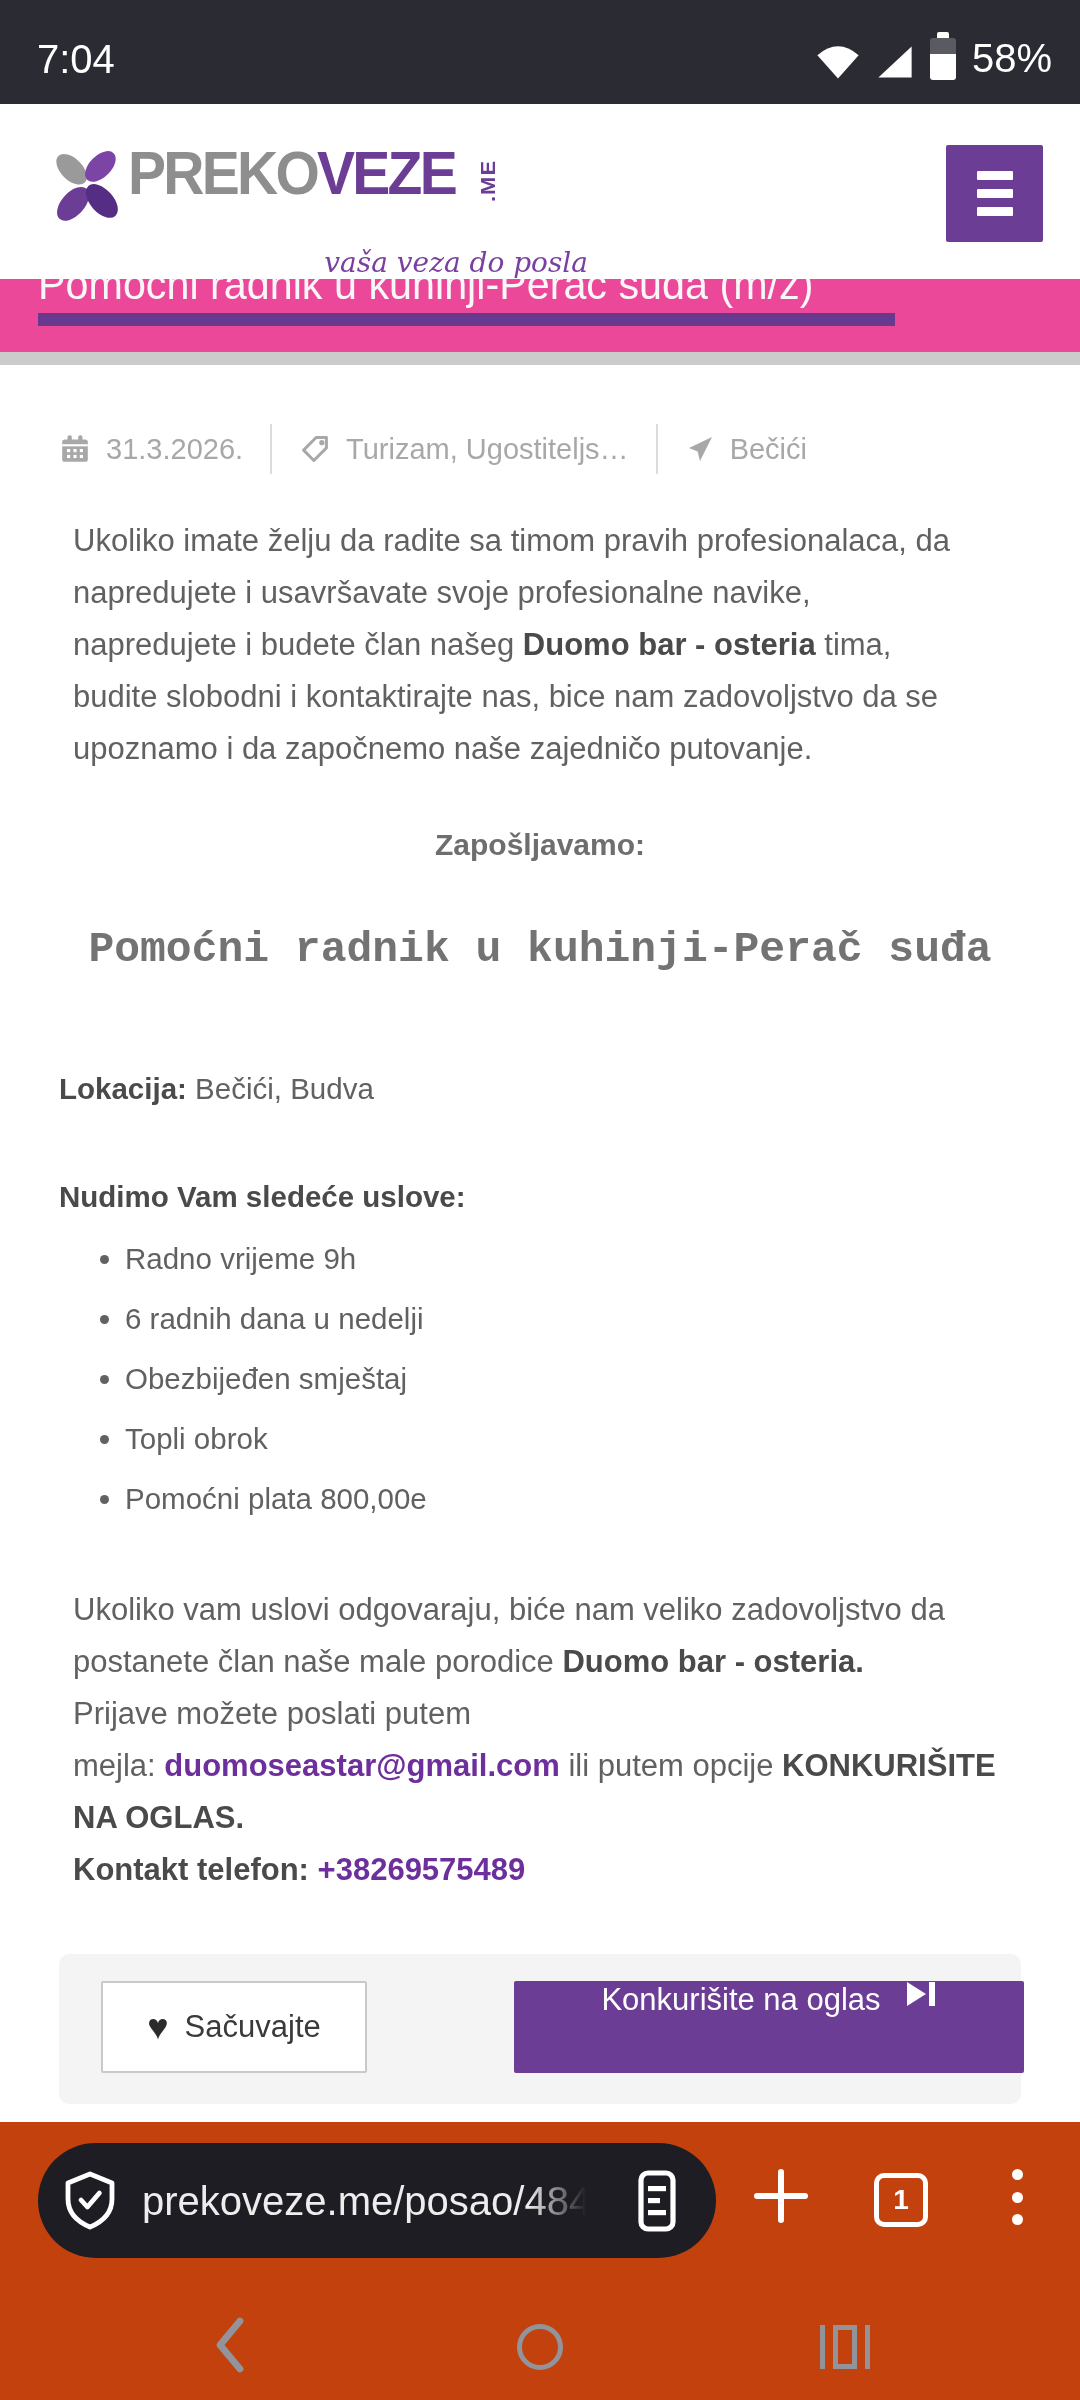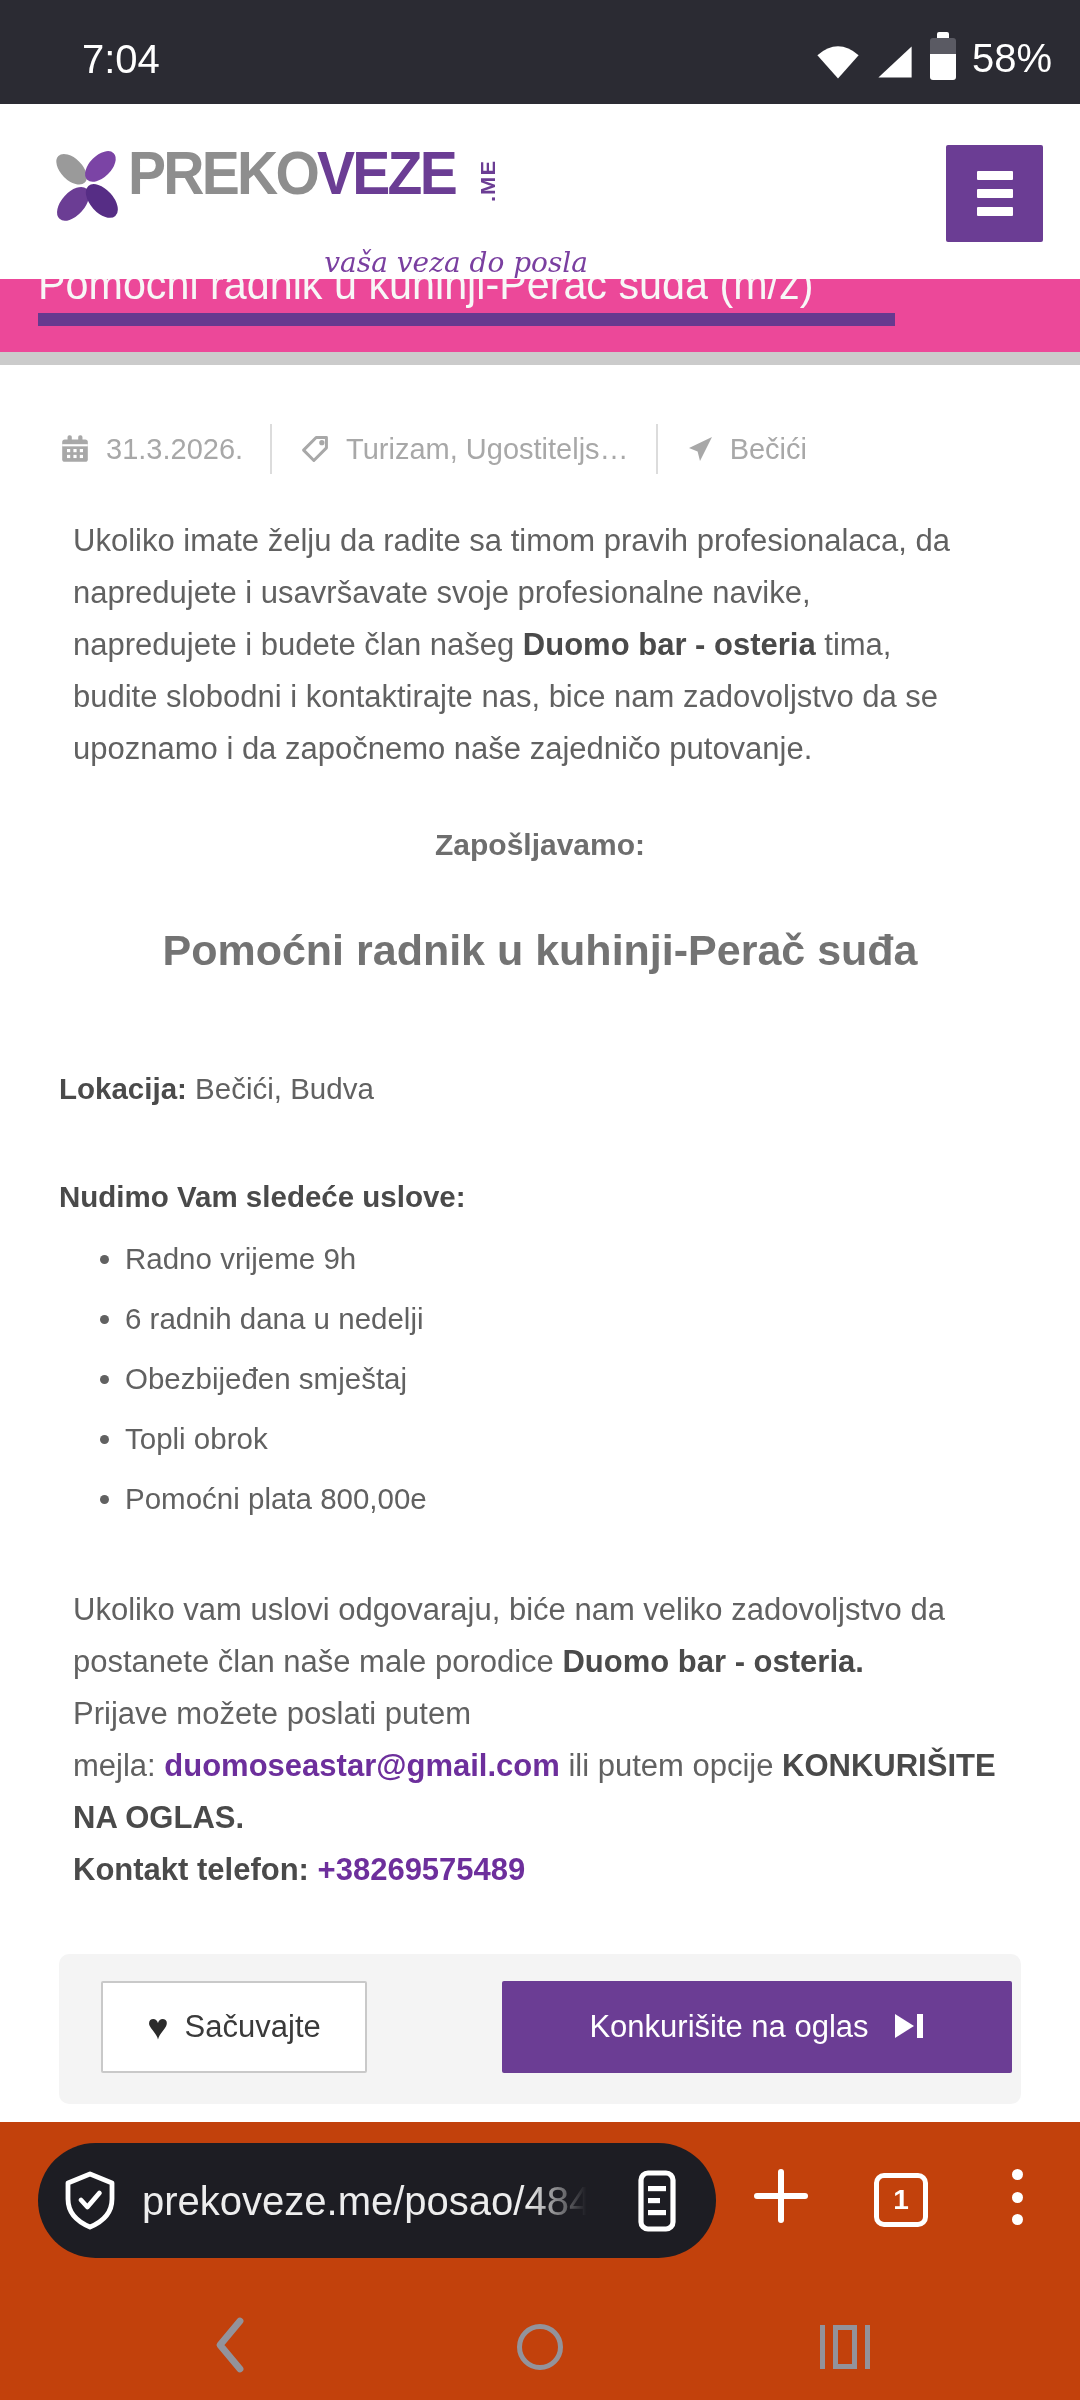--- a/index.html
+++ b/index.html
@@ -1,21 +1,21 @@
 <!DOCTYPE html>
 <html><head>
 <meta charset="utf-8">
 <style>
   html,body{margin:0;padding:0;background:#000;}
   .screen{position:relative;width:1080px;height:2400px;background:#fff;overflow:hidden;
           font-family:"Liberation Sans",sans-serif;}
 
   
   .status-bar{position:absolute;top:0;left:0;right:0;height:104px;background:#2b2b33;z-index:20;}
-  .status-time{position:absolute;left:37px;bottom:22px;color:#fff;font-size:40px;font-weight:400;margin-left:45px;}
+  .status-time{position:absolute;left:37px;bottom:22px;color:#fff;font-size:40px;font-weight:400;}
   .status-icons{position:absolute;right:28px;bottom:24px;display:flex;align-items:flex-end;gap:16px;}
   .status-pct{color:#fff;font-size:40px;line-height:44px;}
   .batt{position:relative;width:26px;height:48px;}
   .batt .tip{position:absolute;top:0;left:7px;width:12px;height:6px;background:#fff;border-radius:2px 2px 0 0;}
   .batt .body{position:absolute;top:6px;left:0;width:26px;height:42px;border-radius:3px;
               background:linear-gradient(to top,#fff 62%,#5a5a63 62%);}
 
   
   .app-header{position:absolute;top:104px;left:0;right:0;height:175px;background:#fff;z-index:6;}
   .logo{position:absolute;left:50px;top:40px;display:flex;align-items:flex-start;cursor:pointer;justify-content:flex-end;}
@@ -46,35 +46,35 @@
   .meta{margin-top:62px;display:flex;align-items:center;height:44px;color:#a8a8a8;font-size:29px;}
   .meta .mi{display:flex;align-items:center;gap:15px;white-space:nowrap;}
   .meta .divider{width:2px;height:50px;background:#dcdcdc;margin:0 27px;}
   .meta svg{flex:0 0 auto;}
 
   .para{font-size:31px;line-height:52px;color:#616161;margin:14px;}
   .intro{margin-top:44px;}
   .b{font-weight:bold;color:#4a4a4a;}
   .lnk{font-weight:bold;color:#6d2f9c;cursor:pointer;}
   .center-label{margin:54px 0 0;text-align:center;font-weight:bold;color:#6e6e6e;font-size:30px;line-height:32px;}
-  .job-title{margin:64px 0 0;text-align:center;font-weight:bold;color:#737373;font-size:43px;line-height:50px;}
+  .job-title{margin:64px 0 0;text-align:center;font-weight:bold;color:#737373;font-size:43px;line-height:50px;font-family:Liberation Mono, monospace;}
   .loc-line{margin-top:98px;font-size:29.5px;line-height:32px;}
   .cond-label{margin-top:76px;font-weight:bold;color:#4a4a4a;font-size:29.5px;line-height:32px;}
   ul.conditions{margin:23px 0 0;padding-left:66px;list-style:disc;}
   ul.conditions li{font-size:29.5px;line-height:31px;margin-bottom:29px;color:#616161;}
   .outro{margin-top:70px;}
 
   
   .action-card{margin-top:58px;height:150px;background:#f4f4f4;border-radius:10px;position:relative;}
   .save-btn{position:absolute;left:42px;top:27px;width:266px;height:92px;background:#fff;
             border:2px solid #c9c9c9;border-radius:2px;display:flex;align-items:center;justify-content:center;
             gap:16px;font-size:31px;color:#3a3a3a;cursor:pointer;font-family:inherit;}
   .save-btn .heart{font-size:36px;color:#2b2b2b;line-height:1;}
-  .apply-btn{position:absolute;left:443px;top:27px;width:510px;height:92px;background:#6b3d94;border:0;
-             border-radius:2px;display:flex;align-items:center;justify-content:center;gap:26px;
+  .apply-btn{position:absolute;left:455px;top:27px;width:510px;height:92px;background:#6b3d94;border:0;
+             border-radius:2px;display:flex;align-items:flex-start;justify-content:center;gap:26px;
              font-size:31px;color:#fff;cursor:pointer;font-family:inherit;}
 
   
   .bottom-bar{position:absolute;top:2122px;left:0;right:0;height:278px;background:#c2410c;z-index:10;}
   .url-pill{position:absolute;left:38px;top:21px;width:678px;height:115px;background:#1d1d23;
             border-radius:58px;cursor:pointer;}
   .shield{position:absolute;left:26px;top:28px;}
   .url-text{position:absolute;left:104px;top:50%;transform:translateY(-50%);font-size:40px;color:#ededed;
             white-space:nowrap;max-width:495px;overflow:hidden;
             -webkit-mask-image:linear-gradient(to right,#000 86%,transparent 99%);

